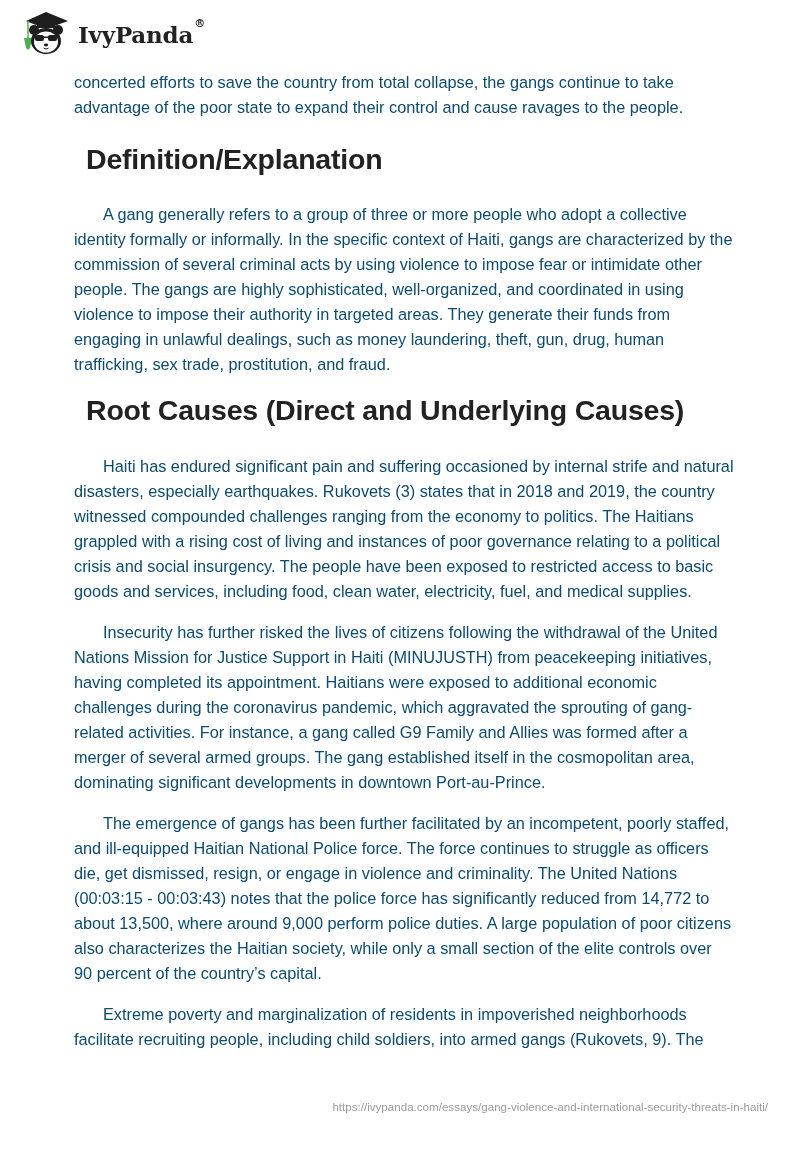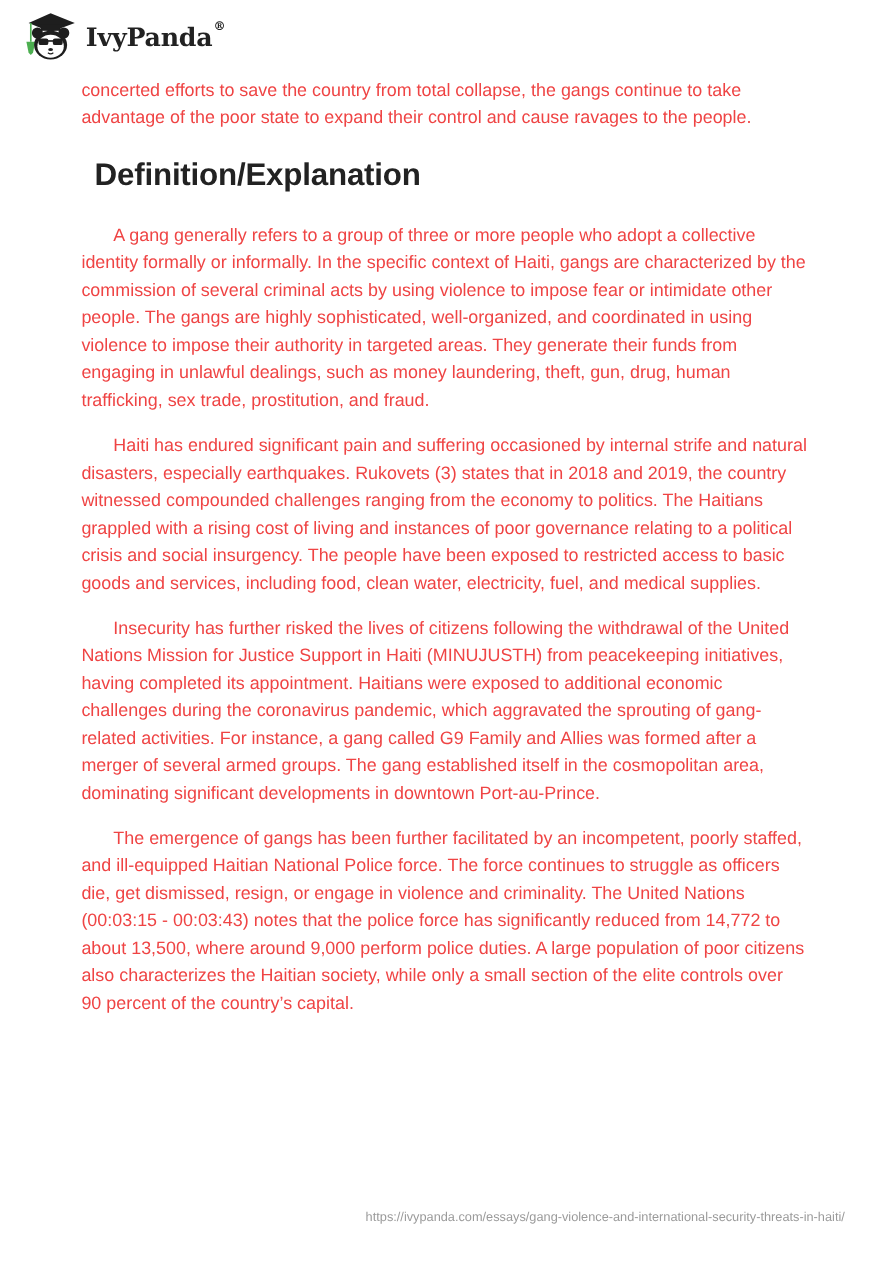--- a/index.html
+++ b/index.html
@@ -63,21 +63,21 @@
     .content {
       position: absolute;
       left: 74px;
       top: 70px;
       width: 660px;
     }
     p {
       margin: 0;
       font-size: 16.3px;
       line-height: 25px;
-      color: #ef4444;
+      color: #0c4a6e;
     }
     p.indent {
       text-indent: 29px;
     }
     h2 {
       margin: 12px;
       font-size: 28.5px;
       font-weight: bold;
       color: #222222;
       line-height: 34px;
@@ -127,18 +127,20 @@
       <span class="logo-reg">®</span>
   </div>
 </div>
 
 <div class="content">
   <p class="p-intro">concerted efforts to save the country from total collapse, the gangs continue to take advantage of the poor state to expand their control and cause ravages to the people.</p>
 
   <h2 class="h-def">Definition/Explanation</h2>
   <p class="indent p-def">A gang generally refers to a group of three or more people who adopt a collective identity formally or informally. In the specific context of Haiti, gangs are characterized by the commission of several criminal acts by using violence to impose fear or intimidate other people. The gangs are highly sophisticated, well-organized, and coordinated in using violence to impose their authority in targeted areas. They generate their funds from engaging in unlawful dealings, such as money laundering, theft, gun, drug, human trafficking, sex trade, prostitution, and fraud.</p>
 
+  <h2 class="h-root">Root Causes (Direct and Underlying Causes)</h2>
   <p class="indent p-gap">Haiti has endured significant pain and suffering occasioned by internal strife and natural disasters, especially earthquakes. Rukovets (3) states that in 2018 and 2019, the country witnessed compounded challenges ranging from the economy to politics. The Haitians grappled with a rising cost of living and instances of poor governance relating to a political crisis and social insurgency. The people have been exposed to restricted access to basic goods and services, including food, clean water, electricity, fuel, and medical supplies.</p>
   <p class="indent p-gap">Insecurity has further risked the lives of citizens following the withdrawal of the United Nations Mission for Justice Support in Haiti (MINUJUSTH) from peacekeeping initiatives, having completed its appointment. Haitians were exposed to additional economic challenges during the coronavirus pandemic, which aggravated the sprouting of gang-related activities. For instance, a gang called G9 Family and Allies was formed after a merger of several armed groups. The gang established itself in the cosmopolitan area, dominating significant developments in downtown Port-au-Prince.</p>
   <p class="indent p-gap">The emergence of gangs has been further facilitated by an incompetent, poorly staffed, and ill-equipped Haitian National Police force. The force continues to struggle as officers die, get dismissed, resign, or engage in violence and criminality. The United Nations (00:03:15 - 00:03:43) notes that the police force has significantly reduced from 14,772 to about 13,500, where around 9,000 perform police duties. A large population of poor citizens also characterizes the Haitian society, while only a small section of the elite controls over 90 percent of the country’s capital.</p>
+  <p class="indent">Extreme poverty and marginalization of residents in impoverished neighborhoods facilitate recruiting people, including child soldiers, into armed gangs (Rukovets, 9). The</p>
 </div>
 
 <div class="footer-url">https://ivypanda.com/essays/gang-violence-and-international-security-threats-in-haiti/</div>
 
 </body></html>

